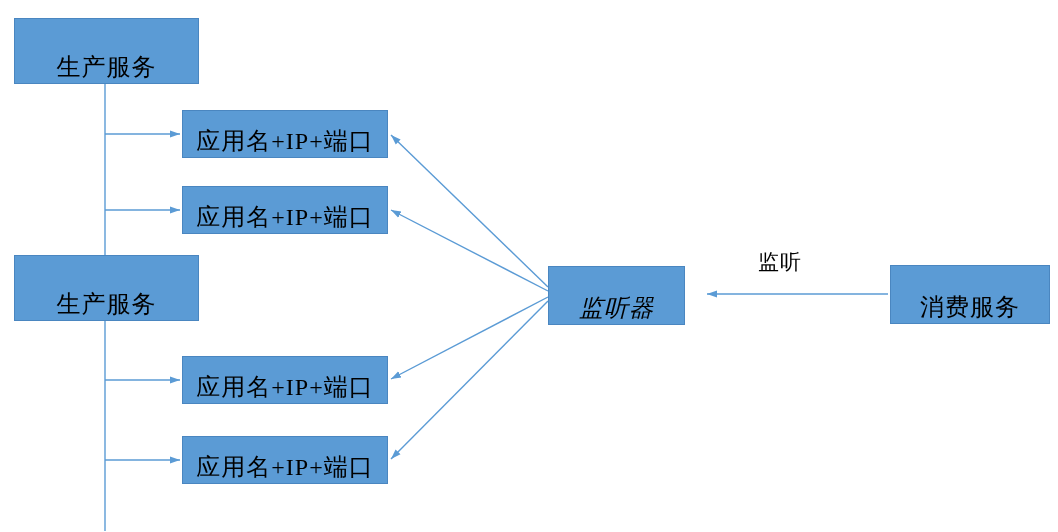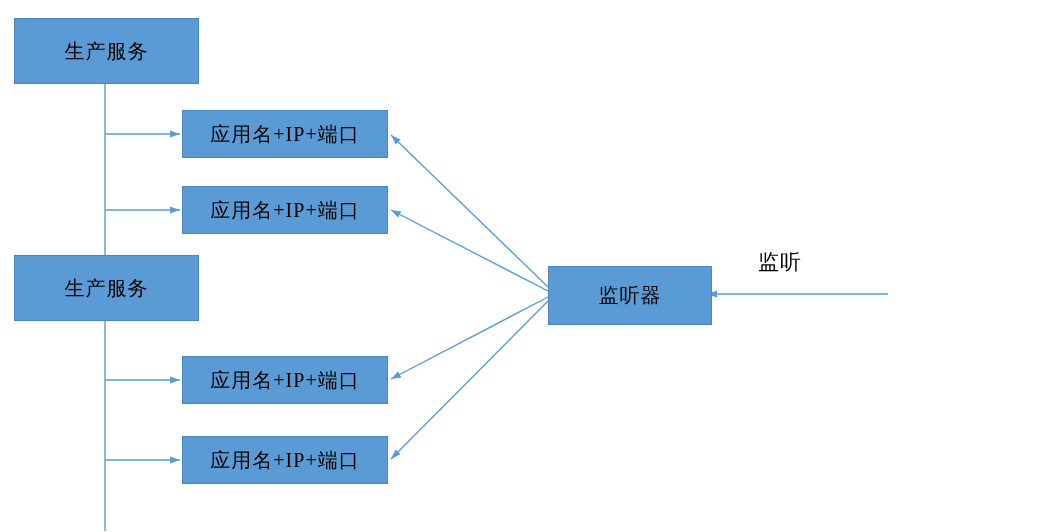--- a/index.html
+++ b/index.html
@@ -30,24 +30,24 @@
       fill: var(--connector, #5b9bd5);
       stroke: none;
     }
     .node {
       position: absolute;
       z-index: 2;
       background: var(--node-fill, #5b9bd5);
       border: 1px solid var(--node-border, #4a86c0);
       box-sizing: border-box;
       display: flex;
-      align-items: center;
+      align-items: flex-end;
       justify-content: center;
       color: var(--text, #000000);
-      font-size: 20px;
+      font-size: 24px;
       letter-spacing: 1px;
       white-space: nowrap;
     }
     .edge-label {
       position: absolute;
       z-index: 2;
       color: var(--text, #000000);
       font-size: 21px;
       text-align: center;
       letter-spacing: 1px;
@@ -97,20 +97,23 @@
   </div>
 
   <div class="node" style="left:182px; top:356px; width:206px; height:48px;">
     <span>应用名+IP+端口</span>
   </div>
 
   <div class="node" style="left:182px; top:436px; width:206px; height:48px;">
     <span>应用名+IP+端口</span>
   </div>
 
-  <div class="node" style="left:548px; top:266px; width:164px; height:59px;">
+  <div class="node" style="left:548px; top:266px; width:137px; height:59px;font-style:italic;">
     <span>监听器</span>
   </div>
 
+  <div class="node" style="left:890px; top:265px; width:160px; height:59px;">
+    <span>消费服务</span>
+  </div>
 
   <div class="edge-label" style="left:748px; top:248px; width:64px;text-align:center;">监听</div>
 
 </div>
 
 </body></html>

